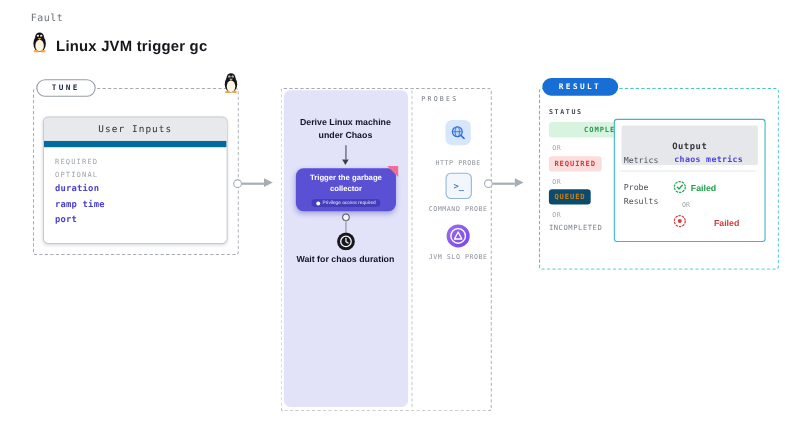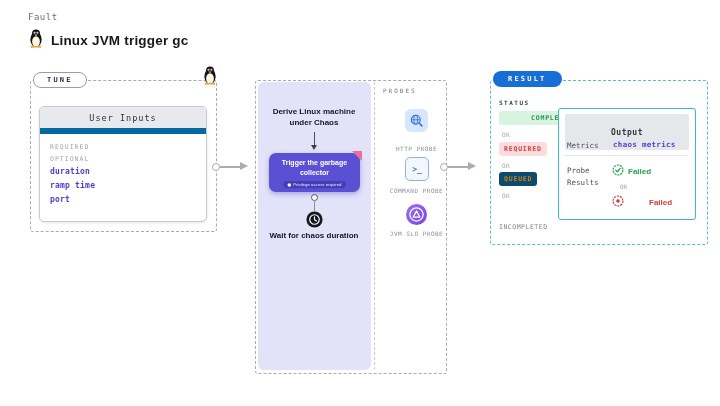--- a/index.html
+++ b/index.html
@@ -213,21 +213,21 @@
   <div class="abs result-box"></div>
   <div class="pill-solid mono" style="left:493px;top:71px;">RESULT</div>
 
   <div class="abs status-header mono">STATUS</div>
   <div class="badge badge-completed mono" style="top:111px;padding-left:32px;">COMPLETED</div>
   <div class="or-label mono" style="top:131px;">OR</div>
   <div class="badge badge-errored mono" style="top:142px;">REQUIRED</div>
   <div class="or-label mono" style="top:162px;">OR</div>
   <div class="badge badge-queued mono" style="top:172px;">QUEUED</div>
   <div class="or-label mono" style="top:192px;">OR</div>
-  <div class="status-plain mono" style="top:203px;margin-top:20px;">INCOMPLETED</div>
+  <div class="status-plain mono" style="top:203px;">INCOMPLETED</div>
 
   <div class="abs output-card">
     <div class="output-header mono">Output</div>
   </div>
   <div class="out-label mono" style="left:567px;top:140px;">Metrics</div>
   <div class="out-link mono" style="left:613px;top:140px;">chaos metrics</div>
   <div class="out-divider" style="top:155px;"></div>
   <div class="out-label mono" style="left:567px;top:165px;width:36px;">Probe Results</div>
 
   <div class="probe-result pr-passed" style="left:612px;top:164px;">

